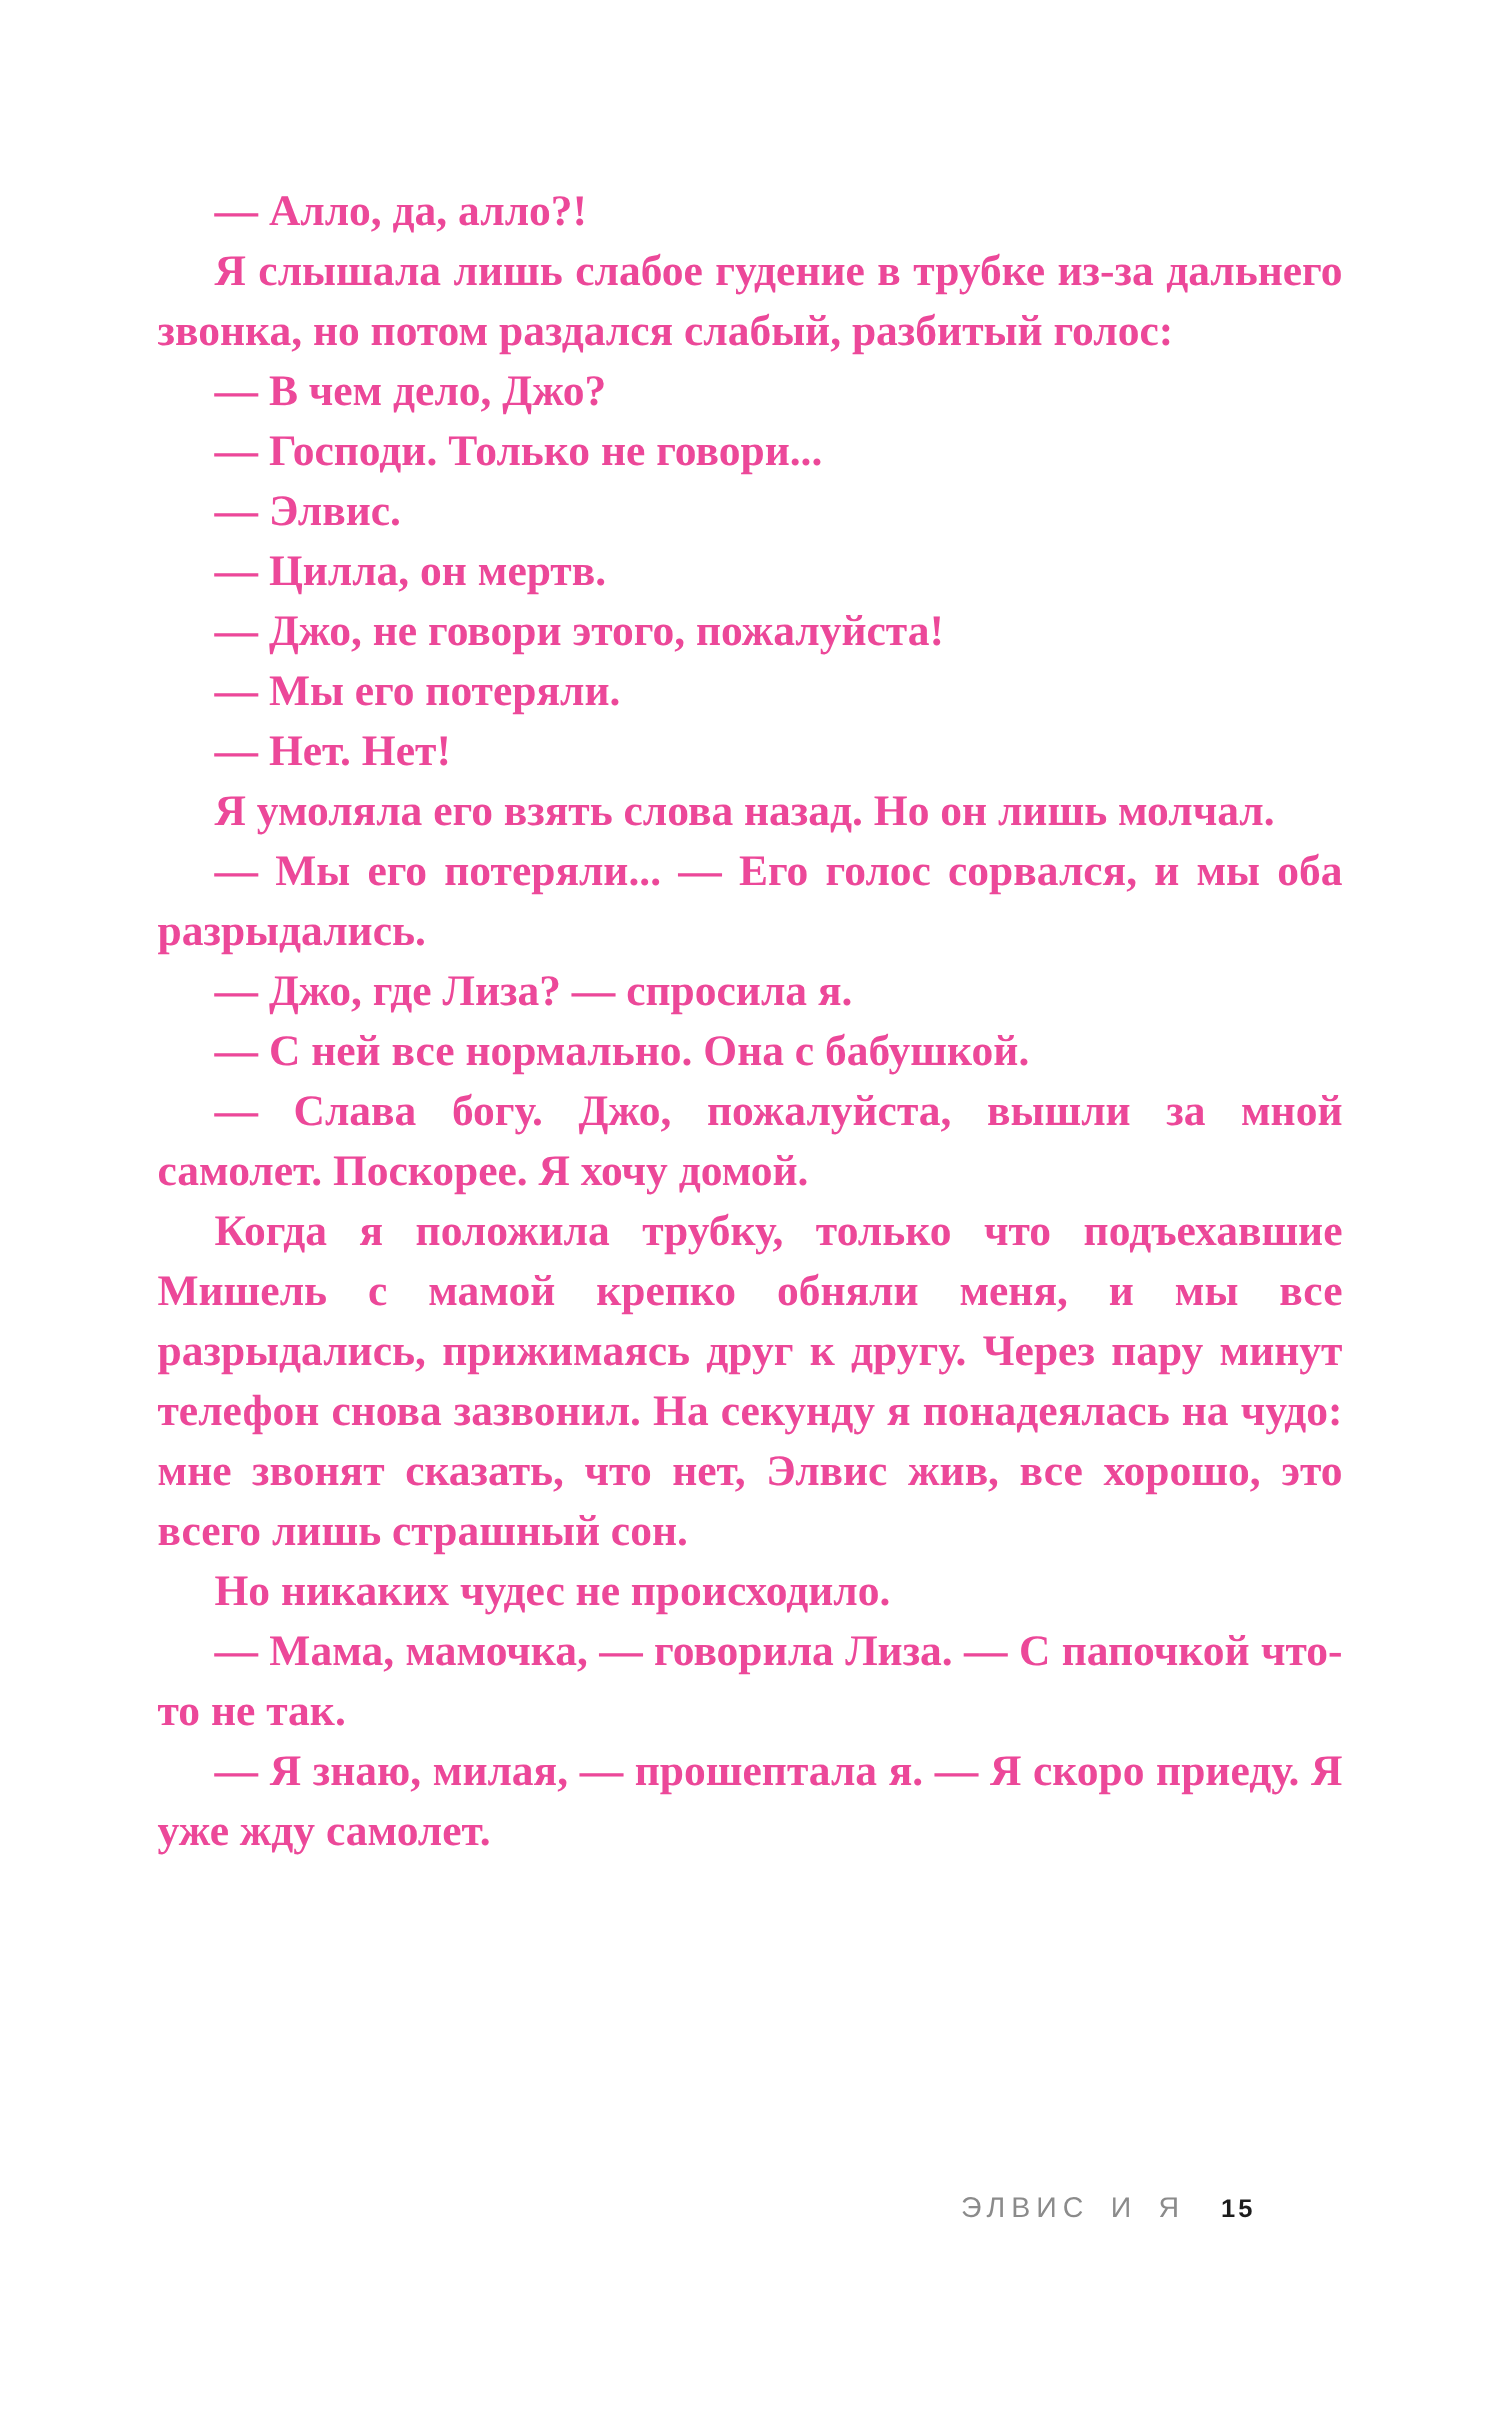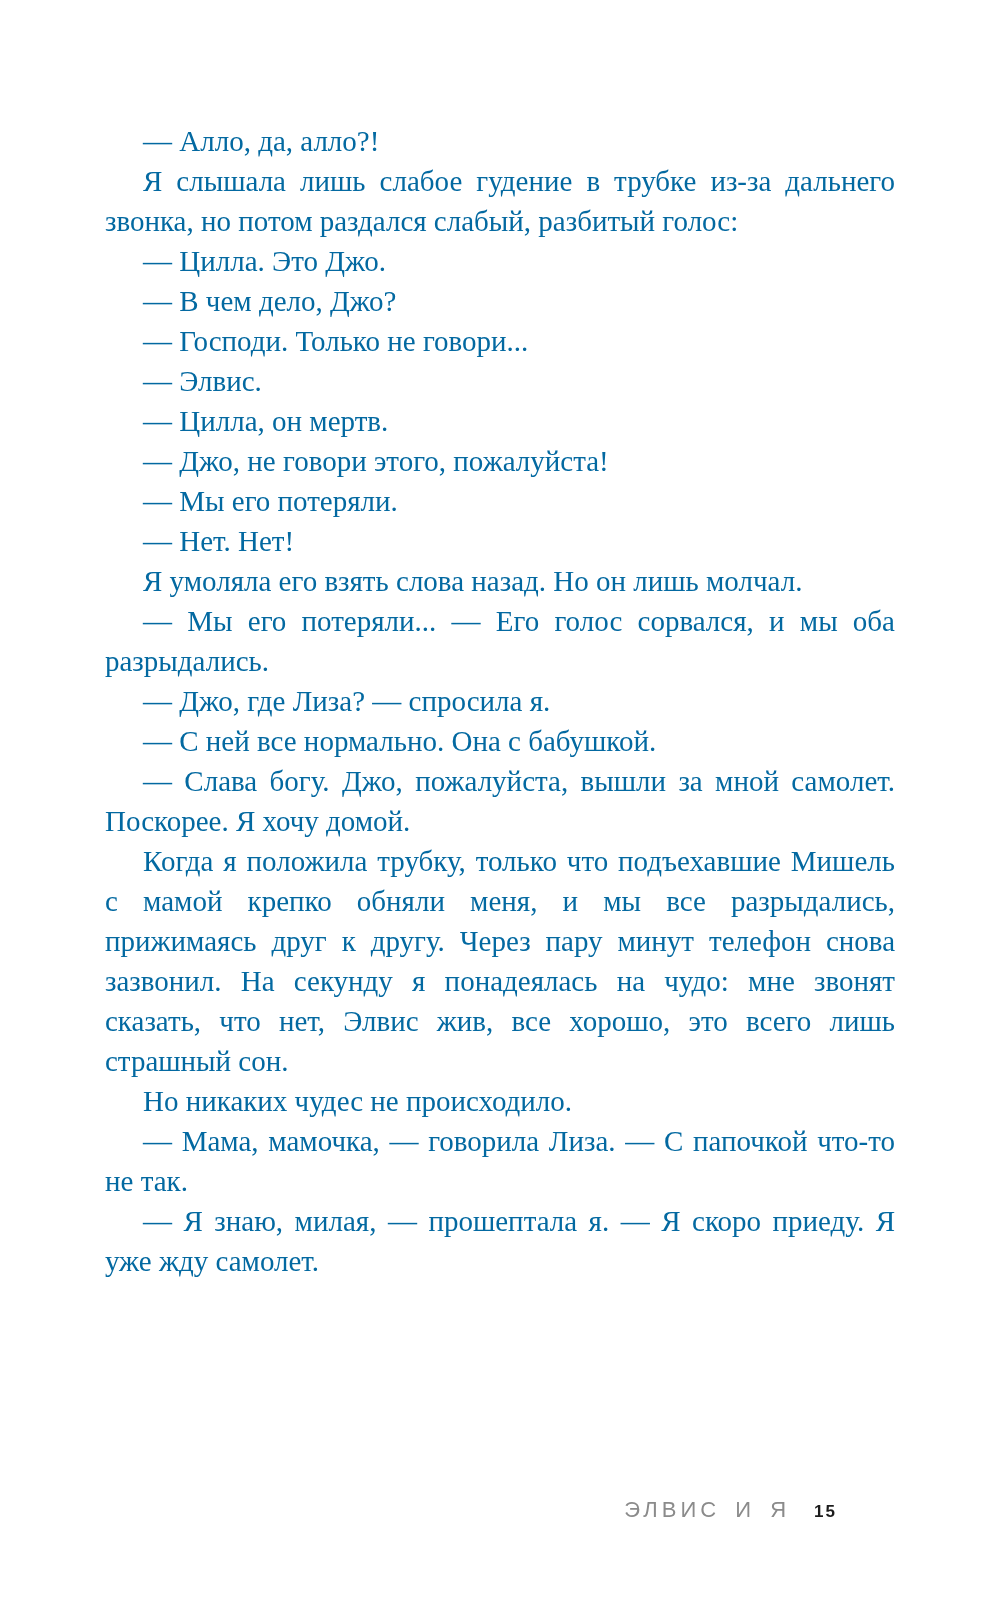--- a/index.html
+++ b/index.html
@@ -15,22 +15,23 @@
     overflow: hidden;
     font-family: "Liberation Serif", "DejaVu Serif", serif;
   }
   .text-block {
     position: absolute;
     left: 105px;
     top: 121px;
     width: 790px;
     font-size: 29px;
     line-height: 40px;
-    color: #0369a1;
+    color: #ec4899;
     text-align: justify;
+    font-weight: bold;
   }
   .para {
     margin: 0;
     padding: 0;
     text-indent: 38px;
     hyphens: manual;
     -webkit-hyphens: manual;
   }
   .para.continues {
     text-align-last: justify;
@@ -38,44 +39,42 @@
   .footer {
     position: absolute;
     top: 1462px;
     right: 163px;
     display: flex;
     align-items: baseline;
     font-family: "Liberation Sans", "DejaVu Sans", sans-serif;
     white-space: nowrap;
   }
   .footer-title {
-    font-size: 22px;
+    font-size: 19px;
     font-weight: 400;
     letter-spacing: 4px;
     word-spacing: 5px;
     color: #8b8b8b;
-    margin-top: 35px;
   }
   .footer-num {
     font-size: 17px;
     font-weight: 700;
     letter-spacing: 2px;
     color: #1c1c1c;
     margin-left: 24px;
   }
 </style>
 </head>
 <body>
 
 <div class="page">
 
   <div class="text-block">
       <p class="para">— Алло, да, алло?!</p>
       <p class="para">Я слышала лишь слабое гудение в трубке из-за дальнего звонка, но потом раздался слабый, разби­тый голос:</p>
-      <p class="para">— Цилла. Это Джо.</p>
       <p class="para">— В чем дело, Джо?</p>
       <p class="para">— Господи. Только не говори...</p>
       <p class="para">— Элвис.</p>
       <p class="para">— Цилла, он мертв.</p>
       <p class="para">— Джо, не говори этого, пожалуйста!</p>
       <p class="para">— Мы его потеряли.</p>
       <p class="para">— Нет. Нет!</p>
       <p class="para">Я умоляла его взять слова назад. Но он лишь молчал.</p>
       <p class="para">— Мы его потеряли... — Его голос сорвался, и мы оба разрыдались.</p>
       <p class="para">— Джо, где Лиза? — спросила я.</p>

